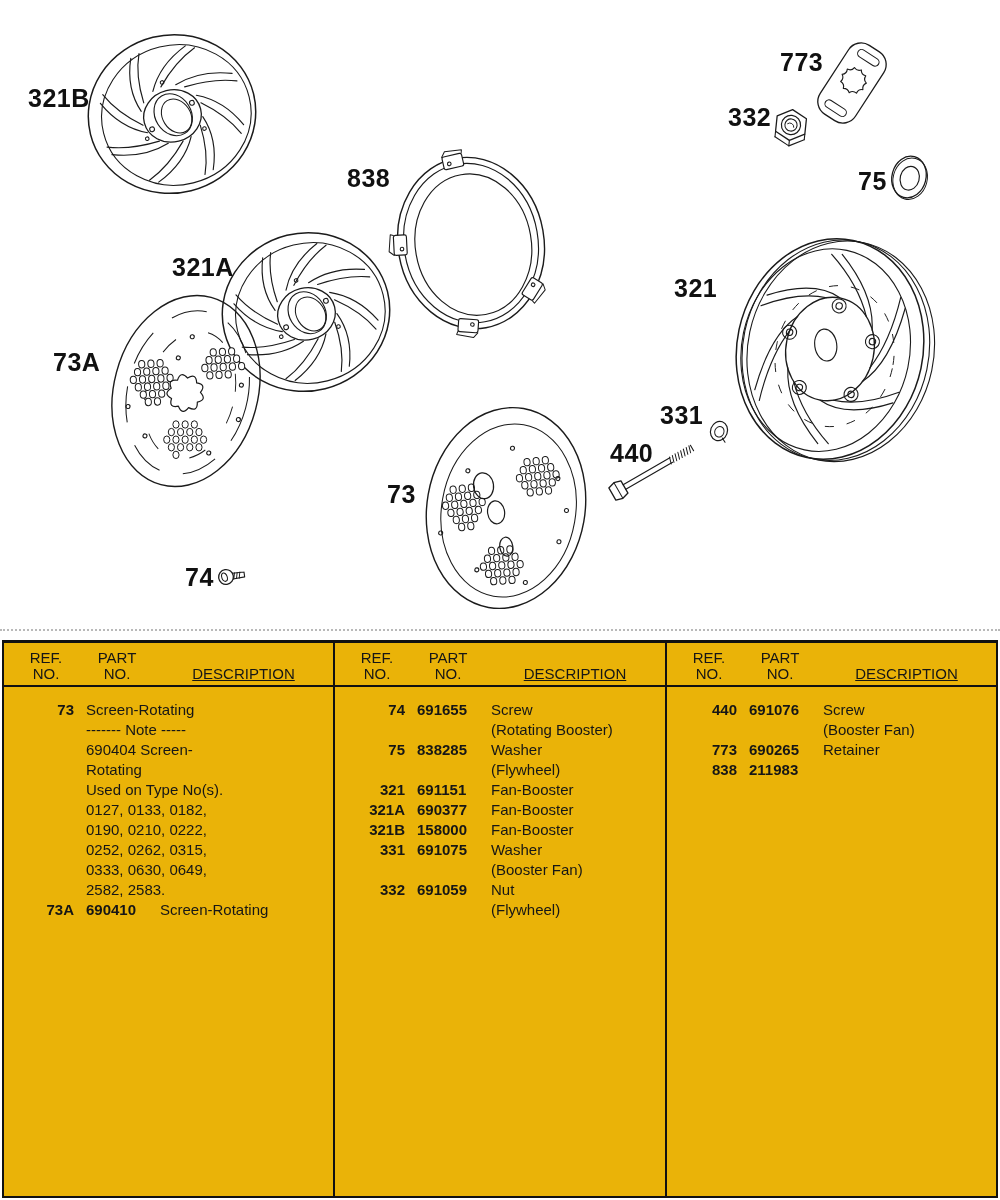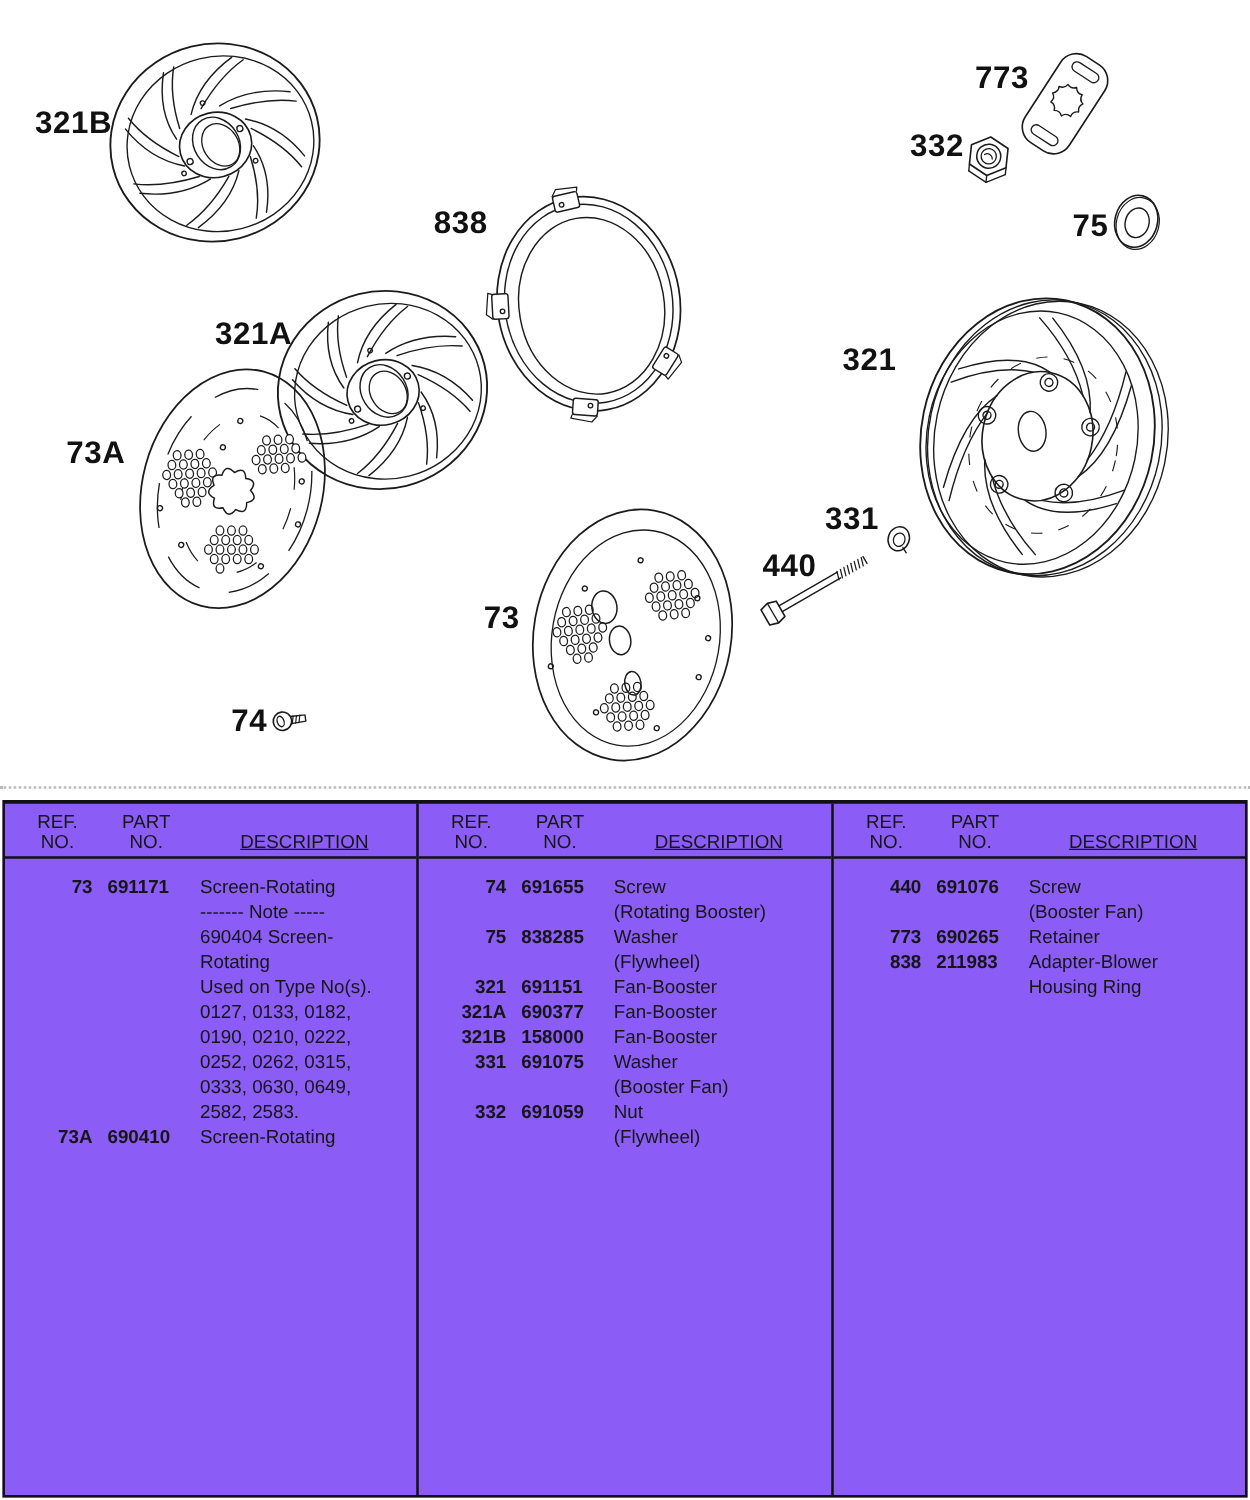--- a/index.html
+++ b/index.html
@@ -6,21 +6,21 @@
   body{width:1000px;height:1200px;position:relative;font-family:"Liberation Sans",sans-serif;color:#161616;}
   #page{position:absolute;inset:0;background:#fff;}
   
   #diagram{position:absolute;left:0;top:0;width:1000px;height:632px;}
   #diagram-svg{position:absolute;left:0;top:0;}
   .callout{position:absolute;font-weight:bold;font-size:25px;line-height:25px;letter-spacing:.5px;color:#111;white-space:nowrap;}
   
   #scanline{position:absolute;left:0;top:629px;width:1000px;border-top:2px dotted #b9b9b9;}
   
   #parts-table{position:absolute;left:2px;top:640px;width:992px;height:553px;
-    border:2px solid #111;border-top-width:3px;display:grid;grid-template-columns:329px 332px 1fr;background:#8b5cf6;}
+    border:2px solid #111;border-top-width:3px;display:grid;grid-template-columns:329px 332px 1fr;background:#eab308;}
   .section{overflow:hidden;}
   .section + .section{border-left:2px solid #111;}
   .thead{height:37px;border-bottom:2px solid #111;display:grid;grid-template-columns:56px 62px 1fr;
     column-gap:12px;padding:2px 6px 3px 14px;align-items:end;font-size:15px;line-height:16px;}
   .h-ref,.h-part{text-align:center;}
   .h-desc{text-align:center;padding-bottom:0;text-decoration:underline;}
   .tbody{padding-top:13px;}
   .prow{display:grid;grid-template-columns:56px 62px 1fr;column-gap:12px;padding-left:14px;
     font-size:15px;line-height:20px;}
   .c-ref{text-align:right;font-weight:bold;}
@@ -374,21 +374,20 @@
         </div>
         <div class="h-part">
           <div>PART</div>
             <div>NO.</div>
         </div>
         <div class="h-desc">DESCRIPTION</div>
       </div>
       <div class="tbody">
           <div class="prow">
             <div class="c-ref">73</div>
-            <div class="c-part">691171</div>
             <div class="c-desc">
               <div class="dline"><span>Screen-Rotating</span></div>
               <div class="dline"><span class="b">------- Note -----</span></div>
               <div class="dline"><span class="b">690404</span><span> Screen-</span></div>
               <div class="dline"><span>Rotating</span></div>
               <div class="dline"><span>Used on Type No(s).</span></div>
               <div class="dline"><span>0127, 0133, 0182,</span></div>
               <div class="dline"><span>0190, 0210, 0222,</span></div>
               <div class="dline"><span>0252, 0262, 0315,</span></div>
               <div class="dline"><span>0333, 0630, 0649,</span></div>
@@ -496,21 +495,17 @@
           <div class="prow">
             <div class="c-ref">773</div>
             <div class="c-part">690265</div>
             <div class="c-desc">
               <div class="dline"><span>Retainer</span></div>
             </div>
           </div>
           <div class="prow">
             <div class="c-ref">838</div>
             <div class="c-part">211983</div>
-            <div class="c-desc">
-              <div class="dline"><span>Adapter-Blower</span></div>
-              <div class="dline"><span>Housing Ring</span></div>
-            </div>
           </div>
         </div>
     </div>
   </div>
 </div>
 
 </body></html>

